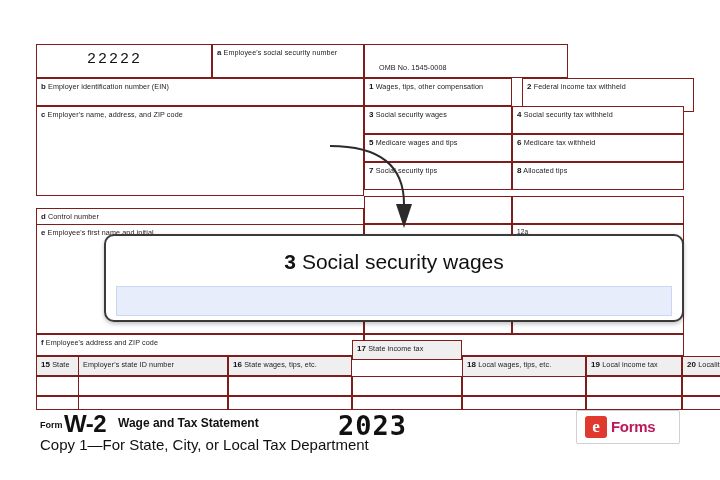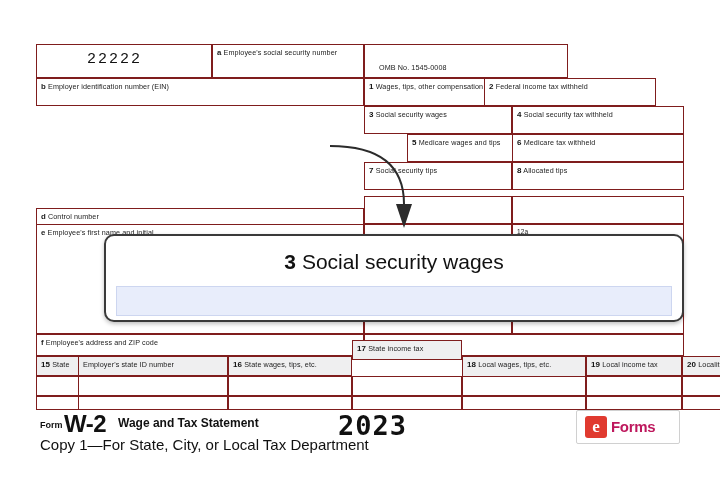--- a/index.html
+++ b/index.html
@@ -215,41 +215,47 @@
         <b>b</b>
         <span>Employer identification number (EIN)</span>
       </div>
     </div>
     <div class="box" style="left:328px; top:34px; width:148px; height:28px;">
       <div class="lbl">
         <b class="num">1</b>
         <span>Wages, tips, other compensation</span>
       </div>
     </div>
-    <div class="box" style="left:448px; top:34px; width:172px; height:28px;">
+    <div class="box" style="left:486px; top:34px; width:172px; height:34px;">
       <div class="lbl">
         <b class="num">2</b>
         <span>Federal income tax withheld</span>
       </div>
     </div>
 
+    <div class="box" style="left:0px; top:62px; width:328px; height:90px;">
+      <div class="lbl">
+        <b>c</b>
+        <span>Employer's name, address, and ZIP code</span>
+      </div>
+    </div>
     <div class="box" style="left:328px; top:62px; width:148px; height:28px;">
       <div class="lbl">
         <b class="num">3</b>
         <span>Social security wages</span>
       </div>
     </div>
     <div class="box" style="left:476px; top:62px; width:172px; height:28px;">
       <div class="lbl">
         <b class="num">4</b>
         <span>Social security tax withheld</span>
       </div>
     </div>
 
-    <div class="box" style="left:328px; top:90px; width:148px; height:28px;margin-left:43px;">
+    <div class="box" style="left:328px; top:90px; width:148px; height:28px;">
       <div class="lbl">
         <b class="num">5</b>
         <span>Medicare wages and tips</span>
       </div>
     </div>
     <div class="box" style="left:476px; top:90px; width:172px; height:28px;">
       <div class="lbl">
         <b class="num">6</b>
         <span>Medicare tax withheld</span>
       </div>

